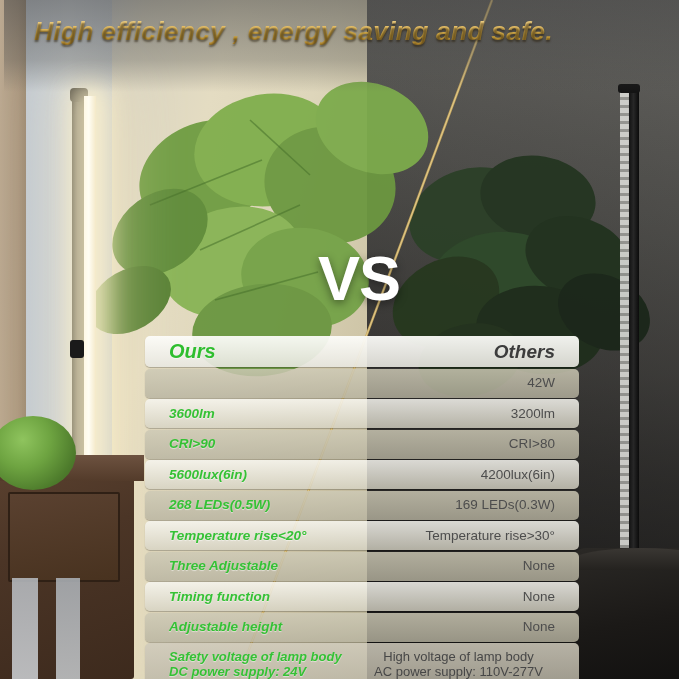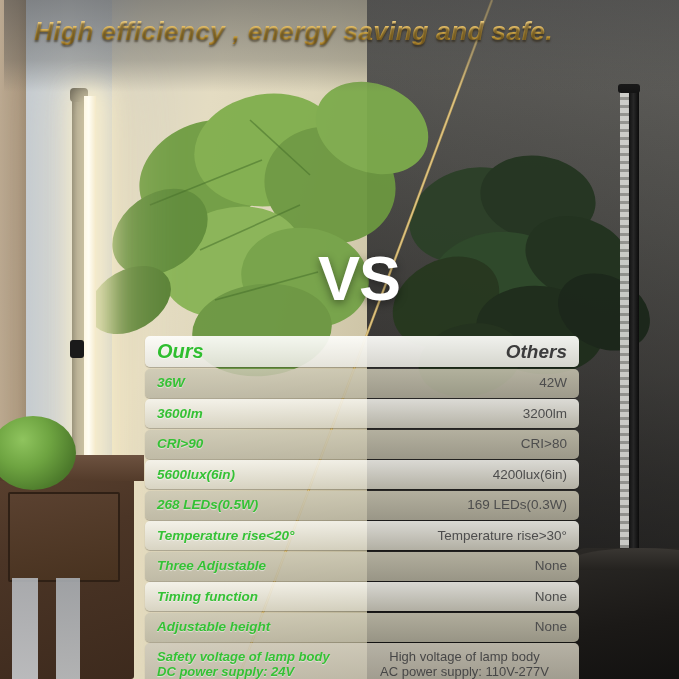--- a/index.html
+++ b/index.html
@@ -140,21 +140,21 @@
   }
 
   
   .table{
     position:absolute;left:145px;top:336px;width:434px;
   }
   .row{
     position:relative;display:flex;align-items:center;
     height:29px;margin-bottom:1.5px;
     border-radius:5px;
-    padding:0 12px;
+    padding:0 24px;
     box-sizing:border-box;
     background:linear-gradient(180deg,rgba(247,246,240,.86) 0%,rgba(214,211,196,.80) 100%);
     box-shadow:0 1px 1px rgba(0,0,0,.25);
   }
   .row.alt{
     background:linear-gradient(180deg,rgba(205,201,181,.84) 0%,rgba(183,179,160,.80) 100%);
   }
   .row.head{
     height:31px;
     background:linear-gradient(180deg,rgba(253,253,250,.94) 0%,rgba(232,231,224,.90) 100%);
@@ -258,21 +258,20 @@
   <div class="vs">VS</div>
 
   <div class="table">
 
     <div class="row head">
       <div class="cell-l">Ours</div>
       <div class="cell-r">Others</div>
     </div>
 
     <div class="row alt">
-      <div class="cell-l">36W</div>
       <div class="cell-r">42W</div>
     </div>
 
     <div class="row">
       <div class="cell-l">3600lm</div>
       <div class="cell-r">3200lm</div>
     </div>
 
     <div class="row alt">
       <div class="cell-l">CRI&gt;90</div>

